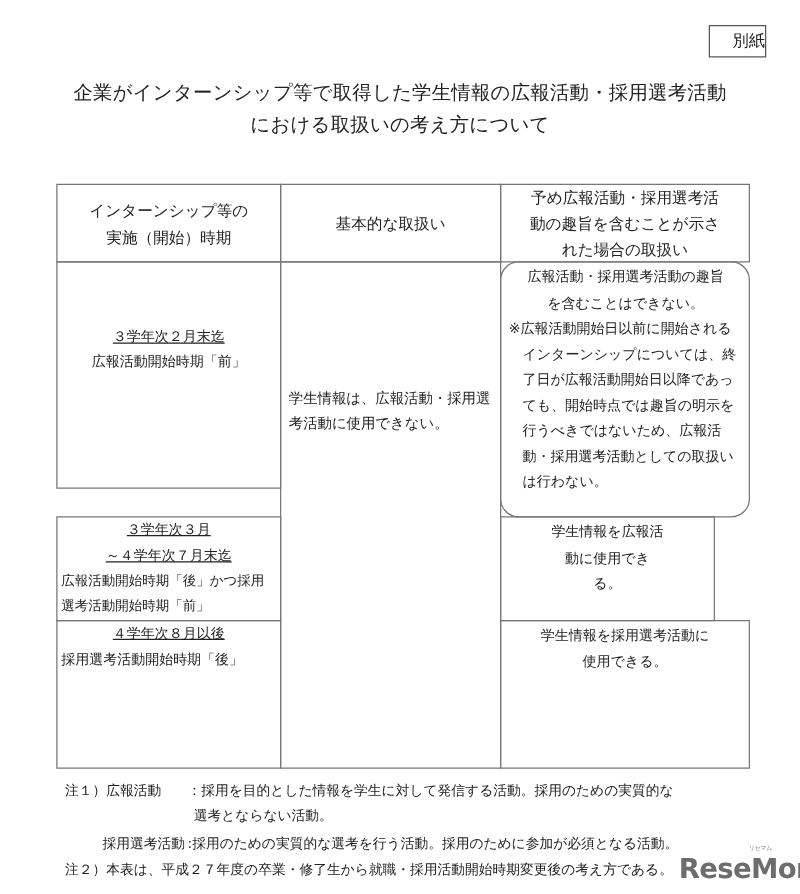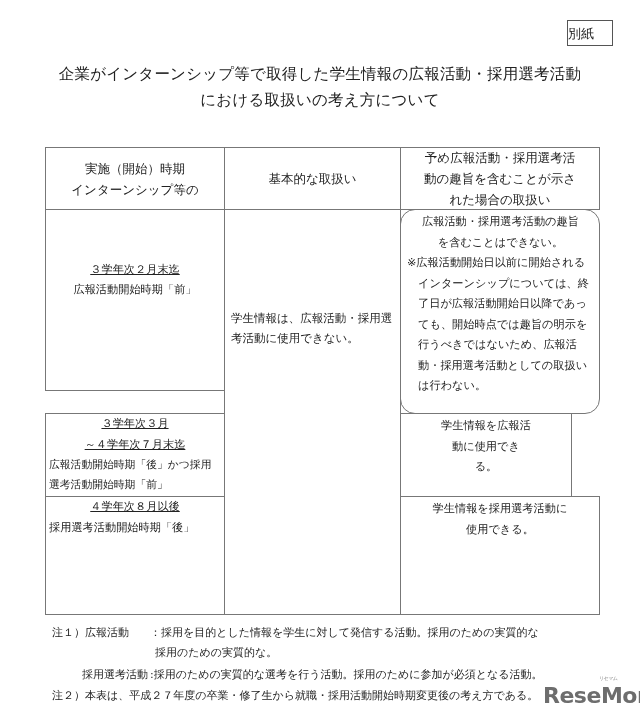--- a/index.html
+++ b/index.html
@@ -1,19 +1,19 @@
 <!DOCTYPE html>
 <html><head>
 <meta charset="utf-8">
 <style>
   html, body { margin:0; padding:0; background:#ffffff; }
   body { width:640px; height:715px; position:relative; overflow:hidden;
          font-family:"DejaVu Sans", "Liberation Sans", sans-serif; color:#222; }
   .tag { position:absolute; left:567px; top:20px; width:46px; height:26px;
-         border:1px solid #555; font-size:13px; line-height:26px; text-align:left; box-sizing:border-box; }
+         border:1px solid #555; font-size:13px; line-height:26px; text-align:right; box-sizing:border-box; }
   .title { position:absolute; left:0; width:640px; text-align:center; font-size:15.5px;
            font-family:"DejaVu Serif", "Liberation Serif", serif; letter-spacing:0.2px; }
   .t1 { top:64px; }
   .t2 { top:90px; }
   .tbl { position:absolute; left:45px; top:147px; width:555px; }
   .cell { position:absolute; border:1px solid #777; box-sizing:border-box; font-size:11.2px; line-height:20.5px; }
   .center { text-align:center; }
   .u { text-decoration:underline; }
   .hdr { display:flex; flex-direction:column; justify-content:center; align-items:center; text-align:center; font-size:12.5px; line-height:21px; }
   .note { position:absolute; font-size:11px; line-height:19px; white-space:nowrap; }
@@ -25,22 +25,22 @@
 </head>
 <body>
 
 <div class="tag">別紙</div>
 <div class="title t1">企業がインターンシップ等で取得した学生情報の広報活動・採用選考活動</div>
 <div class="title t2">における取扱いの考え方について</div>
 
 <div class="tbl">
 
   <div class="cell hdr" style="left:0;top:0;width:180px;height:63px;">
+    <span>インターンシップ等の</span>
     <span>実施（開始）時期</span>
-    <span>インターンシップ等の</span>
   </div>
   <div class="cell hdr" style="left:179px;top:0;width:177px;height:63px;">
     <span>基本的な取扱い</span>
   </div>
   <div class="cell hdr" style="left:355px;top:0;width:200px;height:63px;">
     <span>予め広報活動・採用選考活</span>
     <span>動の趣旨を含むことが示さ</span>
     <span>れた場合の取扱い</span>
   </div>
 
@@ -71,21 +71,21 @@
     <div class="center u">４学年次８月以後</div>
     <div>採用選考活動開始時期「後」</div>
   </div>
   <div class="cell" style="left:355px;top:349px;width:200px;height:119px;padding:2px 30px 16px 30px;">
     <div class="center">学生情報を採用選考活動に使用できる。</div>
   </div>
 </div>
 
 <div class="note" style="left:52px;top:623px;">注１）広報活動</div>
 <div class="note" style="left:150px;top:623px;">：採用を目的とした情報を学生に対して発信する活動。採用のための実質的な</div>
-<div class="note" style="left:155px;top:643px;">採用のための実質的な。</div>
+<div class="note" style="left:155px;top:643px;">選考とならない活動。</div>
 <div class="note" style="left:82px;top:665px;">採用選考活動</div>
 <div class="note" style="left:150px;top:665px;">:採用のための実質的な選考を行う活動。採用のために参加が必須となる活動。</div>
 <div class="note" style="left:52px;top:686px;">注２）本表は、平成２７年度の卒業・修了生から就職・採用活動開始時期変更後の考え方である。</div>
 
 <div class="logo">
   <span>ReseMom</span>
   <small>リセマム</small>
 </div>
 
 </body></html>

